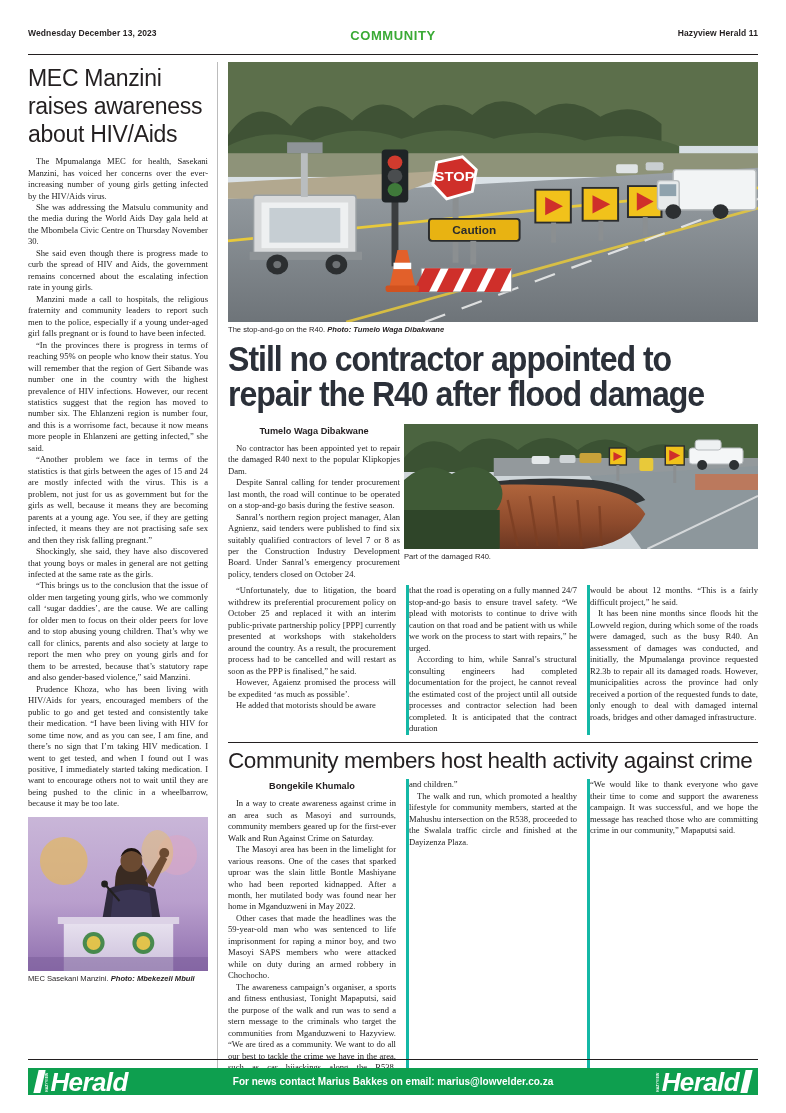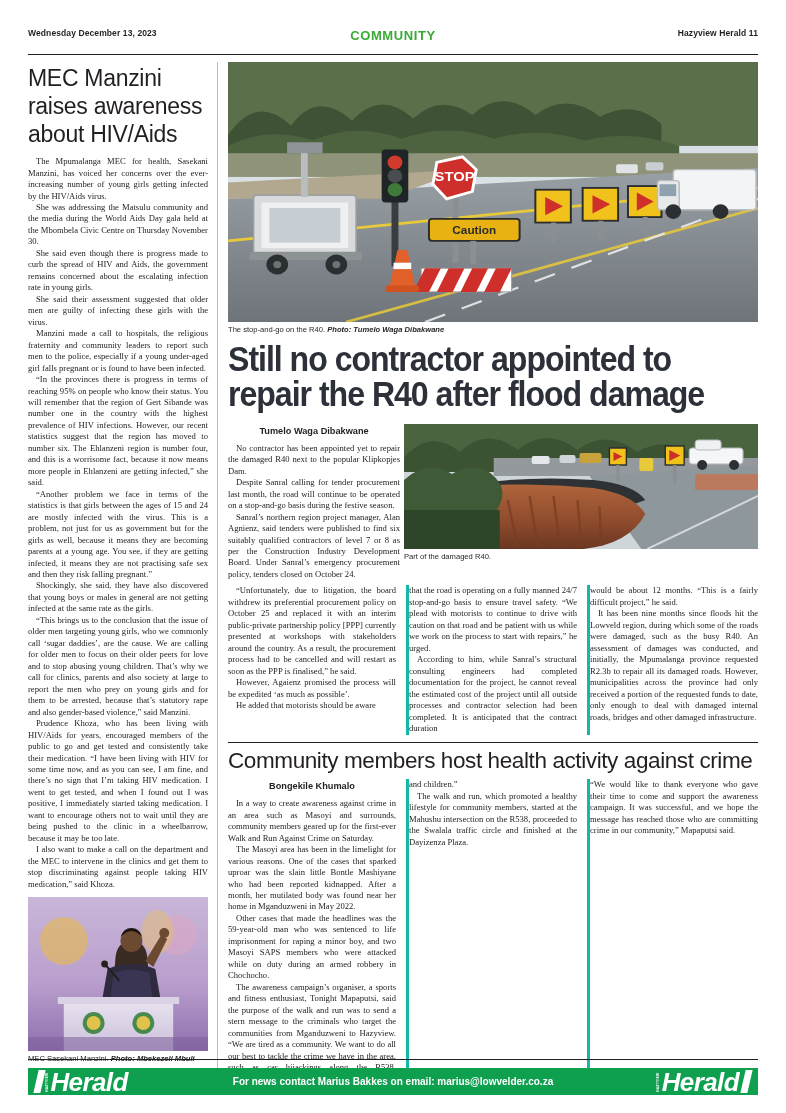--- a/index.html
+++ b/index.html
@@ -230,28 +230,26 @@
   </div>
 
   <div class="content">
 
     <div class="col-left">
       <h1 class="head-light">MEC Manzini raises awareness about HIV/Aids</h1>
 
       <p class="body">The Mpumalanga MEC for health, Sasekani Manzini, has voiced her concerns over the ever-increasing number of young girls getting infected by the HIV/Aids virus.</p>
       <p class="body">She was addressing the Matsulu community and the media during the World Aids Day gala held at the Mbombela Civic Centre on Thursday November 30.</p>
       <p class="body">She said even though there is progress made to curb the spread of HIV and Aids, the government remains concerned about the escalating infection rate in young girls.</p>
-      <p class="body">She said their assessment suggested that older men are guilty of infecting these girls with the virus.</p>
       <p class="body">Manzini made a call to hospitals, the religious fraternity and community leaders to report such men to the police, especially if a young under-aged girl falls pregnant or is found to have been infected.</p>
       <p class="body">“In the provinces there is progress in terms of reaching 95% on people who know their status. You will remember that the region of Gert Sibande was number one in the country with the highest prevalence of HIV infections. However, our recent statistics suggest that the region has moved to number six. The Ehlanzeni region is number four, and this is a worrisome fact, because it now means more people in Ehlanzeni are getting infected,” she said.</p>
       <p class="body">“Another problem we face in terms of the statistics is that girls between the ages of 15 and 24 are mostly infected with the virus. This is a problem, not just for us as government but for the girls as well, because it means they are becoming parents at a young age. You see, if they are getting infected, it means they are not practising safe sex and then they risk falling pregnant.”</p>
       <p class="body">Shockingly, she said, they have also discovered that young boys or males in general are not getting infected at the same rate as the girls.</p>
       <p class="body">“This brings us to the conclusion that the issue of older men targeting young girls, who we commonly call ‘sugar daddies’, are the cause. We are calling for older men to focus on their older peers for love and to stop abusing young children. That’s why we call for clinics, parents and also society at large to report the men who prey on young girls and for them to be arrested, because that’s statutory rape and also gender-based violence,” said Manzini.</p>
       <p class="body">Prudence Khoza, who has been living with HIV/Aids for years, encouraged members of the public to go and get tested and consistently take their medication. “I have been living with HIV for some time now, and as you can see, I am fine, and there’s no sign that I’m taking HIV medication. I went to get tested, and when I found out I was positive, I immediately started taking medication. I want to encourage others not to wait until they are being pushed to the clinic in a wheelbarrow, because it may be too late.</p>
-      <p class="body">I also want to make a call on the department and the MEC to intervene in the clinics and get them to stop discriminating against people taking HIV medication,” said Khoza.</p>
 
       <div class="photo" style="height:154px;margin-top:7px;">
         <svg viewBox="0 0 181 154" preserveAspectRatio="none">
           <defs>
             <linearGradient id="bgPurple" x1="0" y1="0" x2="0" y2="1">
               <stop offset="0%" stop-color="#c9b6d8"></stop>
               <stop offset="55%" stop-color="#b99fcd"></stop>
               <stop offset="100%" stop-color="#8f6fae"></stop>
             </linearGradient>
             <linearGradient id="podium" x1="0" y1="0" x2="0" y2="1">

